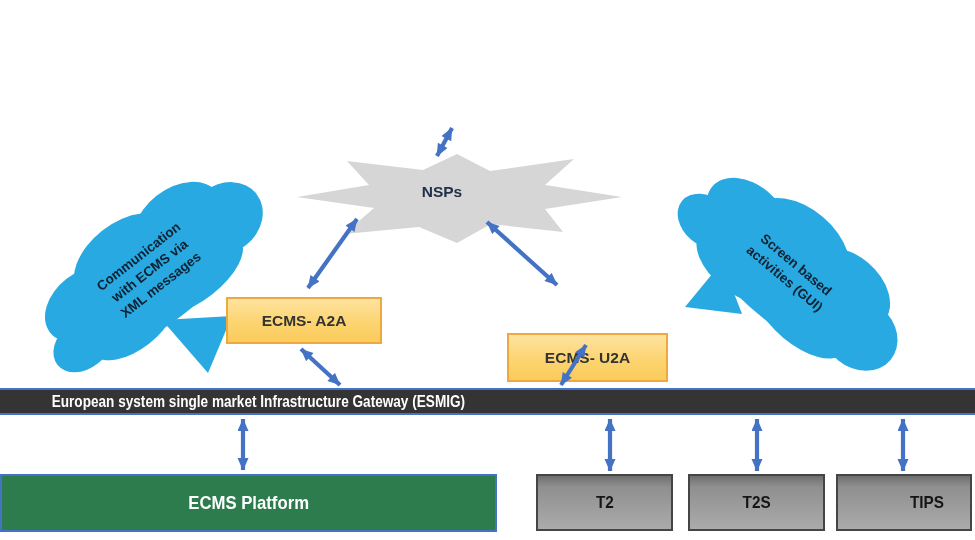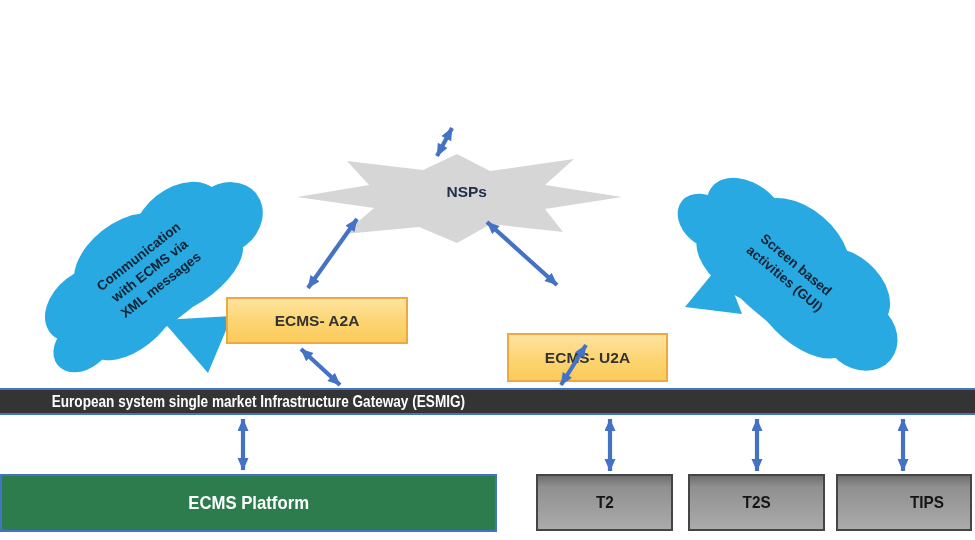--- a/index.html
+++ b/index.html
@@ -27,41 +27,41 @@
     display:flex;align-items:center;justify-content:center;text-align:center;
     color:#fff;font-weight:bold;font-size:14.5px;line-height:1.15;
   }
   .sh-counterparty{left:31px;width:153px;}
   .sh-tpa{left:243px;width:158px;}
   .sh-csds{left:460px;width:157px;}
   .sh-external{left:688px;width:157px;white-space:pre-line;}
 
   
   .nsps-label{
-    left:397px;top:183px;width:90px;text-align:right;
+    left:397px;top:183px;width:90px;text-align:center;
     color:#203049;font-weight:bold;font-size:15.5px;
   }
 
   
   .cloud-text{
     display:flex;align-items:center;justify-content:center;text-align:center;
     color:#0E2233;font-weight:bold;font-size:13.5px;line-height:1.32;
     white-space:pre-line;
   }
   .cloud-text-left{left:57px;top:224px;width:186px;height:94px;transform:rotate(-38deg);}
   .cloud-text-right{left:697px;top:229px;width:186px;height:86px;transform:rotate(40deg);}
 
   
   .channel{
     background:linear-gradient(180deg,#FEE3A0 0%,#FCD470 55%,#FBCB5B 100%);
     border:2px solid #EFA73F;box-sizing:border-box;
     display:flex;align-items:center;justify-content:center;
     color:#333333;font-weight:bold;font-size:15.5px;
   }
-  .channel-a2a{left:226px;top:297px;width:182px;height:47px;}
+  .channel-a2a{left:226px;top:297px;width:156px;height:47px;}
   .channel-u2a{left:507px;top:292px;width:161px;height:49px;margin-top:41px;}
 
   
   .esmig-bar{
     left:0;top:388px;width:975px;height:27px;background:#343434;
     border-top:2px solid #4472C4;border-bottom:2px solid #4472C4;box-sizing:border-box;
     display:flex;align-items:center;justify-content:flex-start;color:#fff;
   }
   .condensed{display:inline-block;transform:scaleX(0.8);transform-origin:center;white-space:nowrap;}
   .esmig-bar .condensed{font-size:17px;font-weight:600;}

